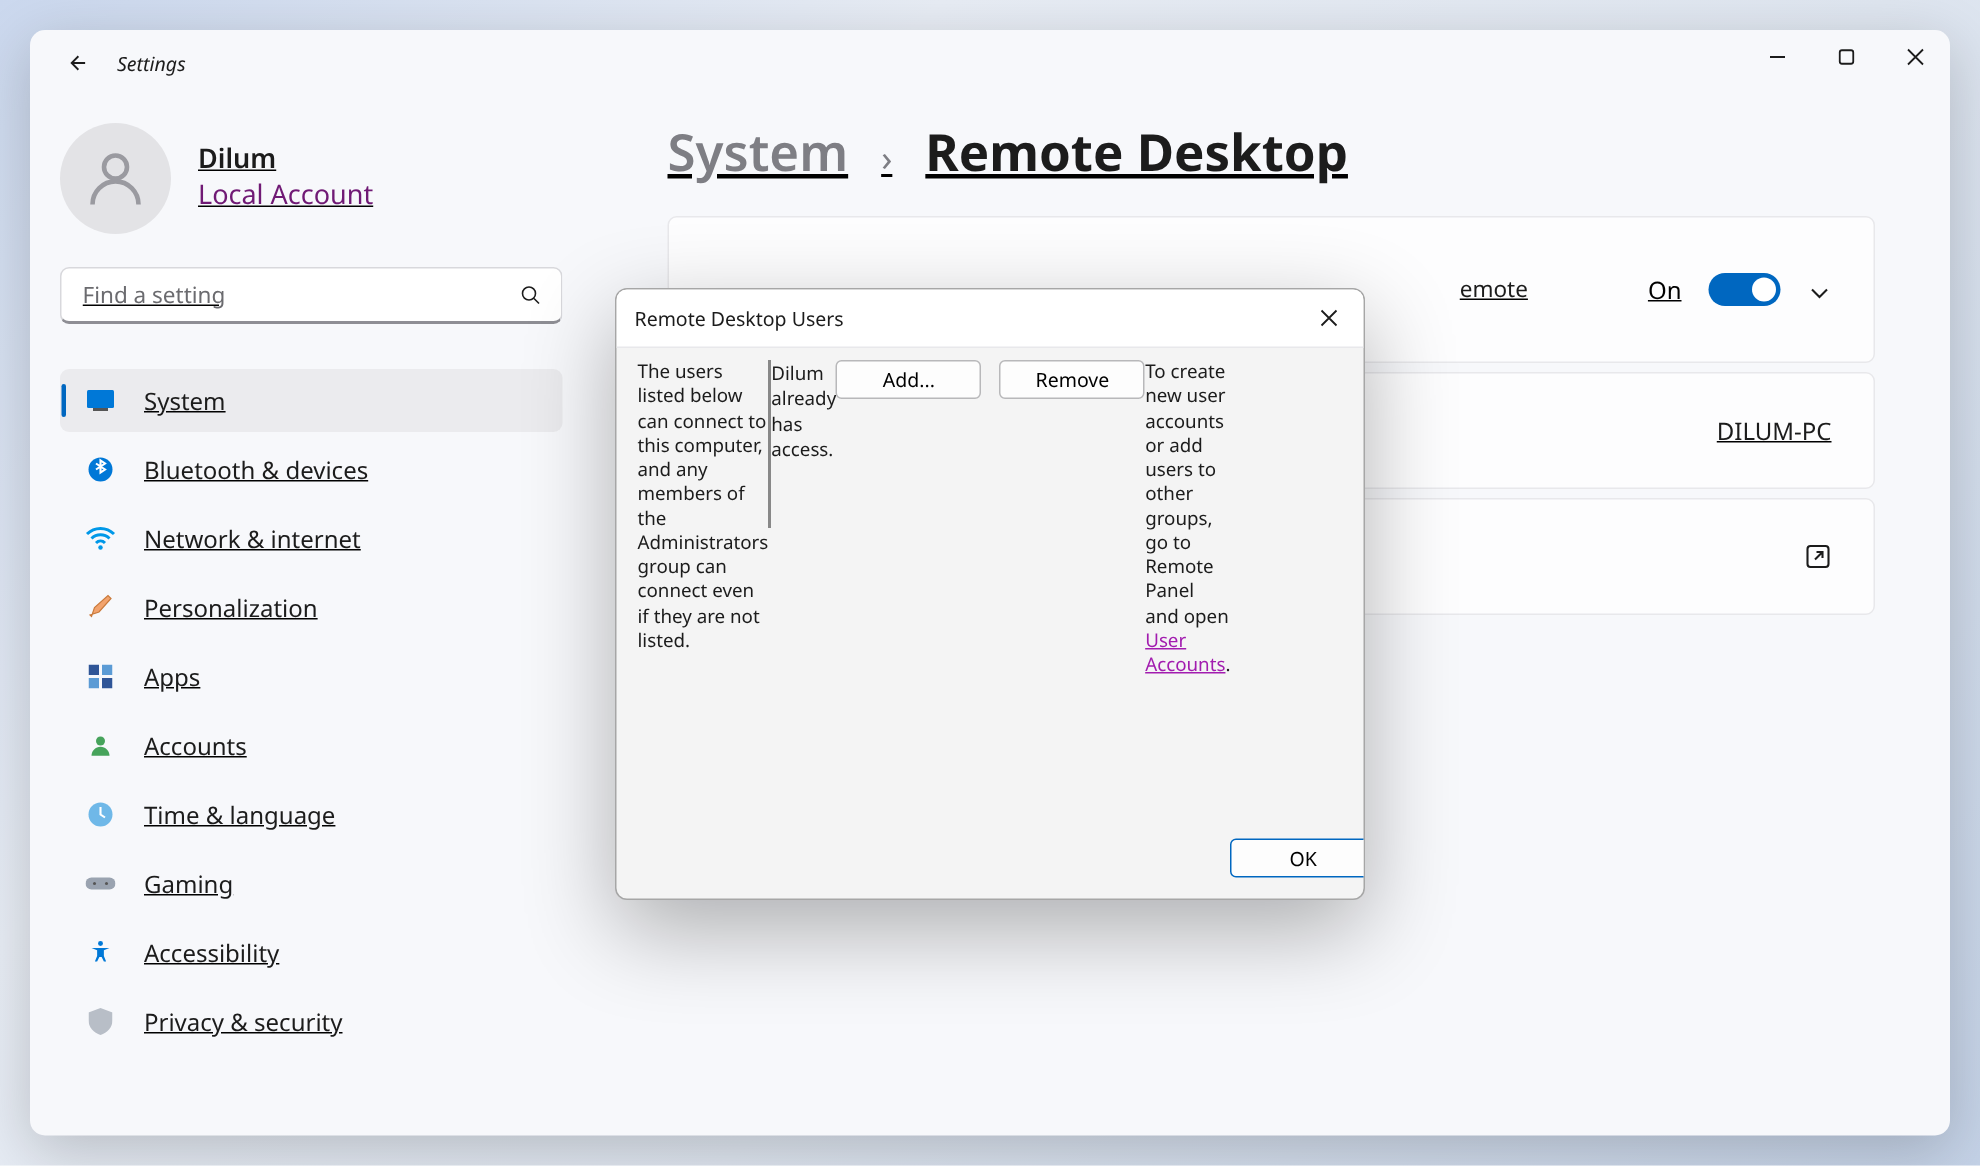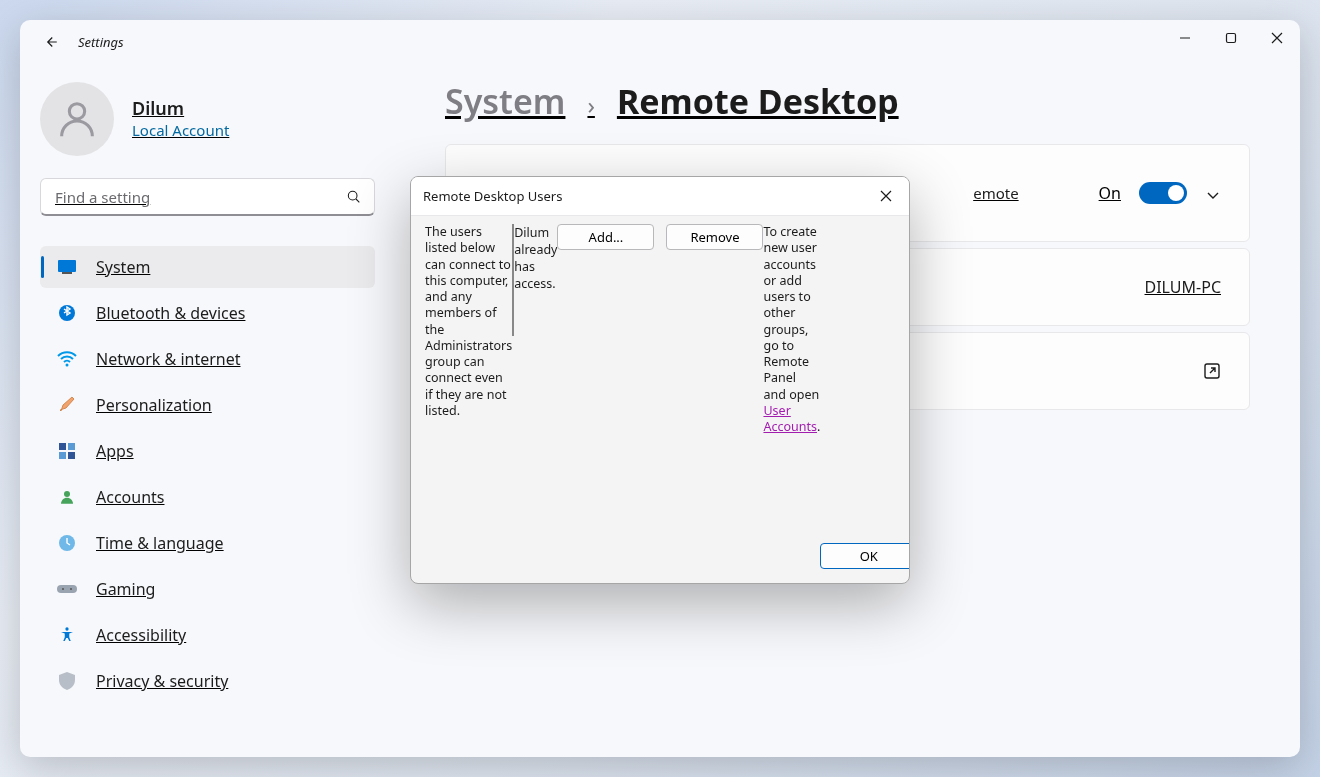--- a/index.html
+++ b/index.html
@@ -83,21 +83,21 @@
     width: 74px;
     height: 74px;
     border-radius: 50%;
     background: #e3e3e6;
     display: flex;
     align-items: center;
     justify-content: center;
     margin-right: 18px;
   }
   .profile .name { font-size: 18px; font-weight: 600; color: #1c1c1c; line-height: 1.2; }
-  .profile .acct { font-size: 15px; color: #0369a1; }
+  .profile .acct { font-size: 18px; color: #701a75; }
 
   .search {
     display: flex;
     align-items: center;
     height: 38px;
     border: 1px solid #d8d8dc;
     border-bottom: 2px solid #8e8e94;
     border-radius: 6px;
     background: #fff;
     padding: 0 12px;
@@ -191,21 +191,21 @@
     border-radius: 50%;
   }
   .chevron-down svg { vertical-align: middle; }
 
   .open-link-icon { width: 18px; height: 18px; }
 
   
   .dialog {
     position: absolute;
     left: 410px;
-    top: 176px;
+    top: 192px;
     width: 500px;
     height: 408px;
     background: #f4f4f4;
     border: 1px solid #a6a6a6;
     border-radius: 8px;
     box-shadow: 0 20px 60px rgba(0,0,0,0.3);
     display: flex;
     flex-direction: column;
     overflow: hidden;
   }

